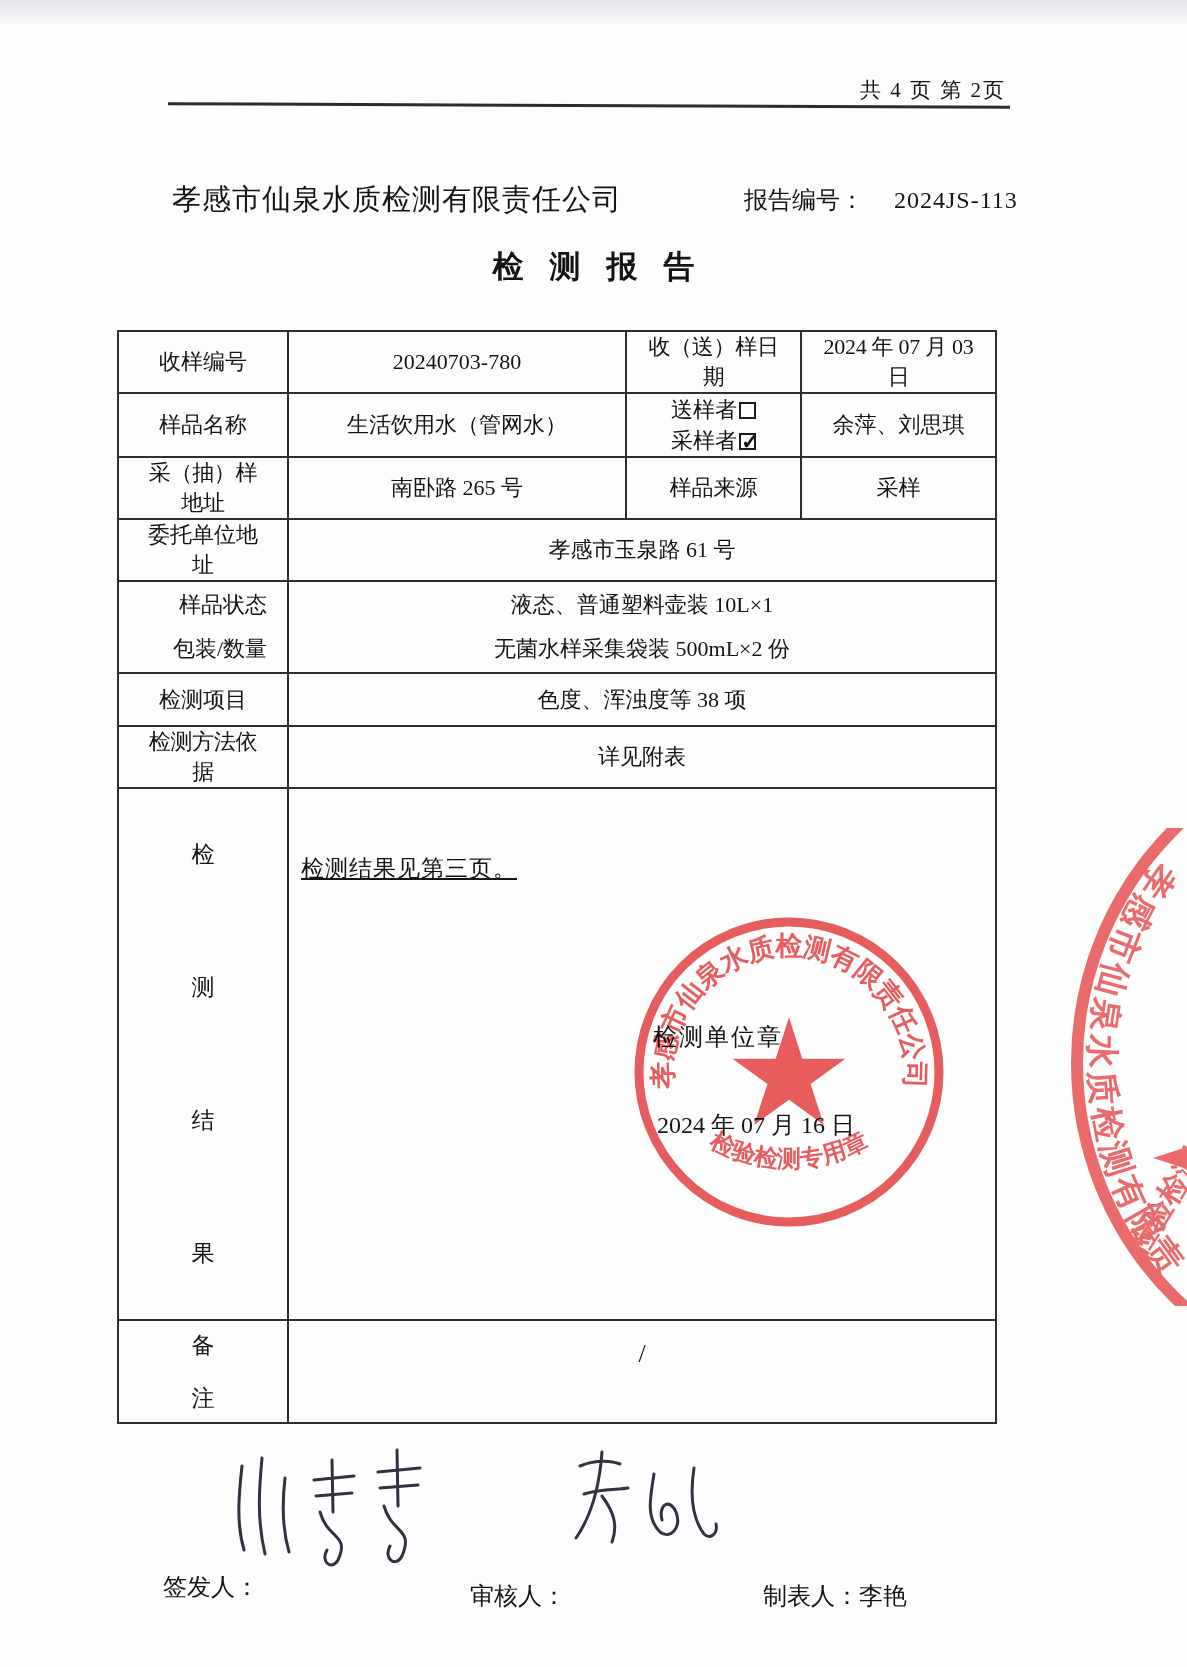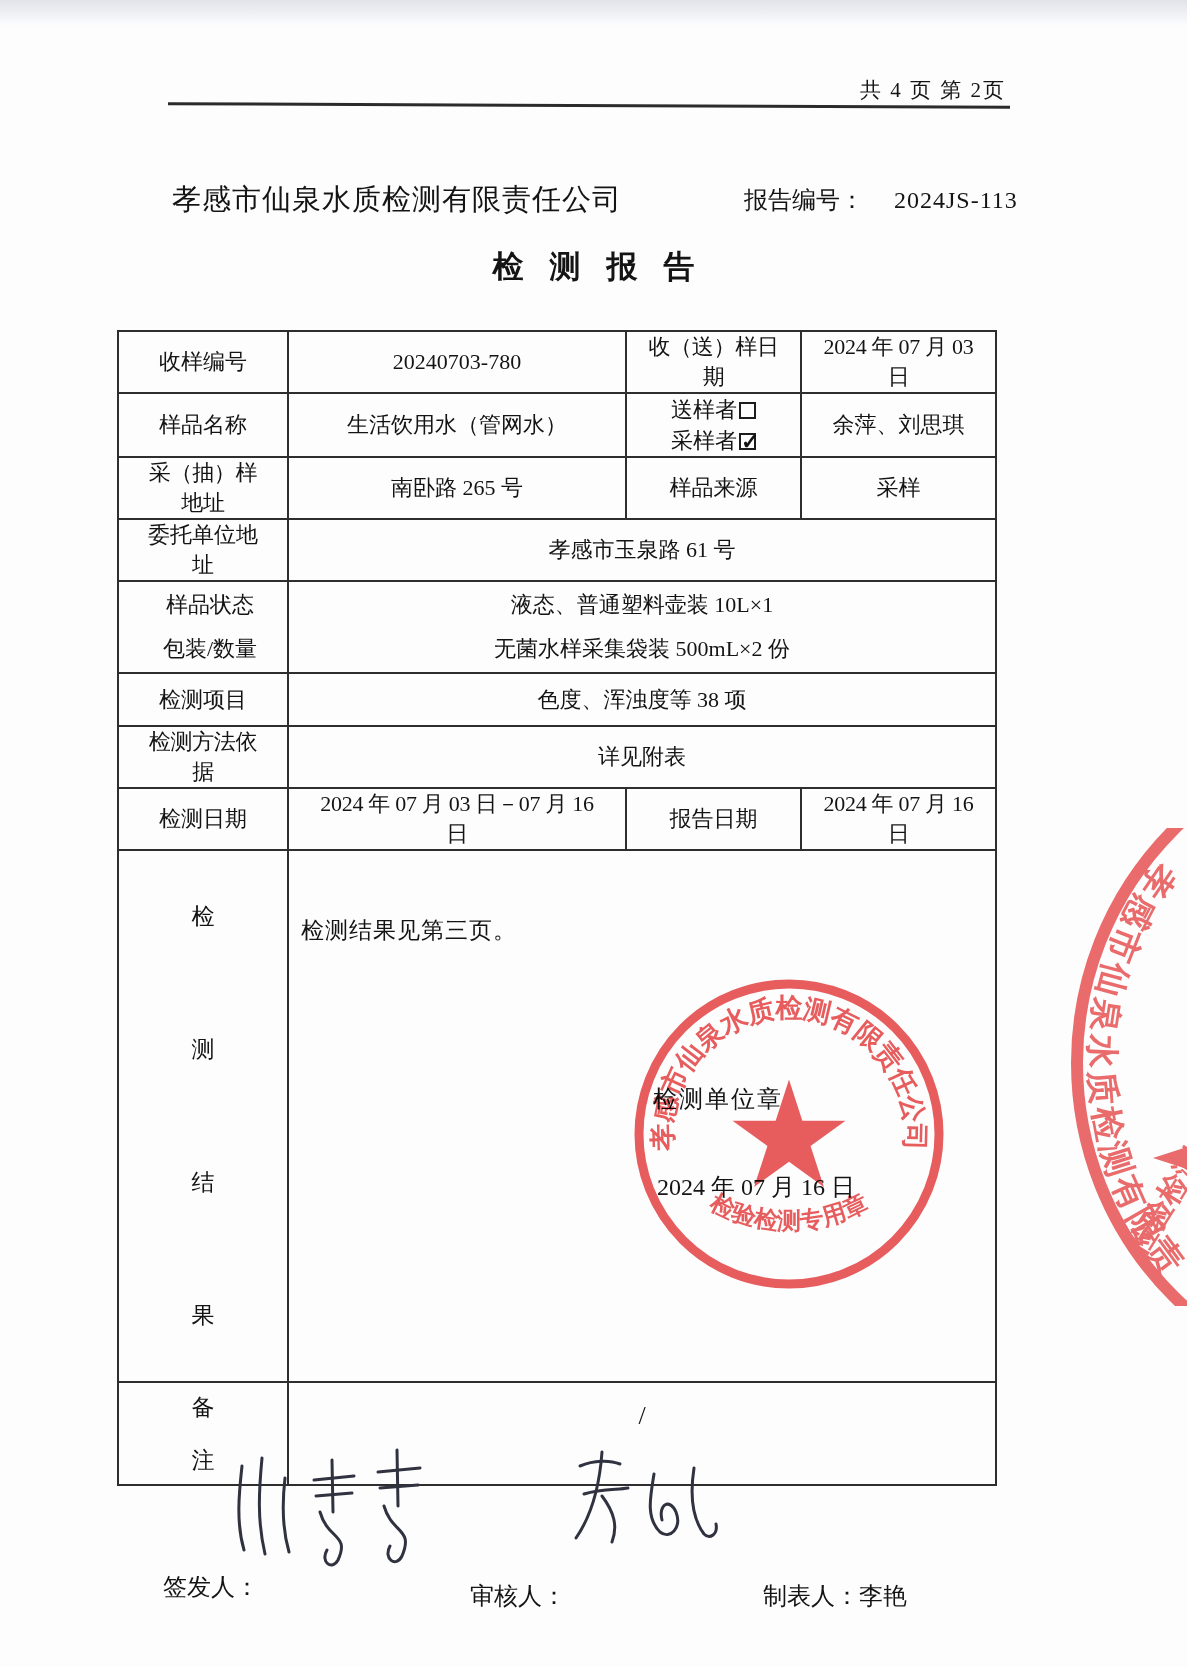--- a/index.html
+++ b/index.html
@@ -40,21 +40,21 @@
     font-weight:bold; font-style:normal; color:#111; }
 
   td.vert-lbl { vertical-align:middle; }
   .vchars { display:flex; flex-direction:column; align-items:center;
     justify-content:space-between; }
   .vchars.h4 { height:430px; margin:50px 0; }
   .vchars.h2 { height:84px; margin:4px 0; }
   .vchars span { font-size:23px; }
 
   td.result-cell { position:relative; vertical-align:top; text-align:left; padding:0; }
-  .result-text { position:absolute; left:12px; top:64px; font-size:23px; letter-spacing:1px; }
+  .result-text { position:absolute; left:12px; top:64px; font-size:23px; letter-spacing:1px;text-decoration:underline; }
   .unit-caption { position:absolute; left:364px; top:232px; font-size:24px; letter-spacing:2px; }
   .stamp-date { position:absolute; left:368px; top:320px; font-size:24px; }
 
   .seal { position:absolute; pointer-events:none; mix-blend-mode:multiply; opacity:.88; }
   .seal-main { left:333px; top:116px; width:334px; height:334px; }
   .seal-partial { position:absolute; left:1022px; top:828px; width:165px; height:478px;
     pointer-events:none; mix-blend-mode:multiply; opacity:.8; }
 
   .footer-item { position:absolute; font-size:24px; white-space:nowrap;margin-top:48px; }
   .sig { position:absolute; }
@@ -108,21 +108,21 @@
       <td>采样</td>
     </tr>
 
     <tr style="height:44px">
       <td class="lbl">委托单位地址</td>
       <td colspan="3">孝感市玉泉路 61 号</td>
     </tr>
 
     <tr style="height:92px">
       <td class="lbl">
-        <div class="two-line" style="text-align:center; padding-left:14px;">
+        <div class="two-line" style="text-align:right; padding-left:14px;">
           <div>样品状态</div>
           <div>包装/数量</div>
         </div>
       </td>
       <td colspan="3">
         <div class="two-line">
           <div>液态、普通塑料壶装 10L×1</div>
           <div>无菌水样采集袋装 500mL×2 份</div>
         </div>
       </td>
@@ -131,26 +131,20 @@
     <tr style="height:53px">
       <td class="lbl">检测项目</td>
       <td colspan="3">色度、浑浊度等 38 项</td>
     </tr>
 
     <tr style="height:43px">
       <td class="lbl tight">检测方法依据</td>
       <td colspan="3">详见附表</td>
     </tr>
 
-    <tr style="height:53px">
-      <td class="lbl">检测日期</td>
-      <td class="tight">2024 年 07 月 03 日－07 月 16 日</td>
-      <td class="lbl">报告日期</td>
-      <td class="tight">2024 年 07 月 16 日</td>
-    </tr>
 
 
     <tr style="height:530px">
       <td class="vert-lbl">
         <div class="vchars h4">
           <span>检</span>
           <span>测</span>
           <span>结</span>
           <span>果</span>
         </div>

